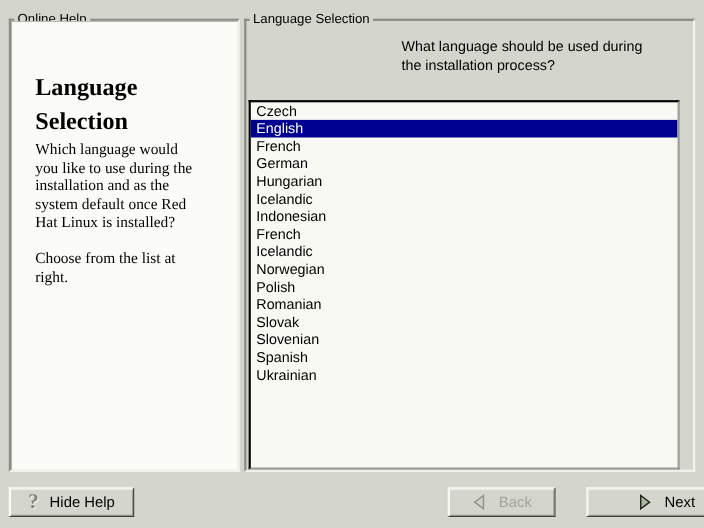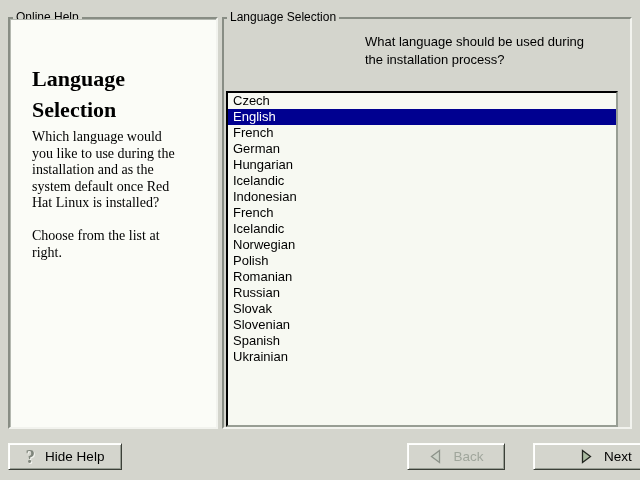--- a/index.html
+++ b/index.html
@@ -158,21 +158,20 @@
         <div class="list-row">French</div>
         <div class="list-row">German</div>
         <div class="list-row">Hungarian</div>
         <div class="list-row">Icelandic</div>
         <div class="list-row">Indonesian</div>
         <div class="list-row">French</div>
         <div class="list-row">Icelandic</div>
         <div class="list-row">Norwegian</div>
         <div class="list-row">Polish</div>
         <div class="list-row">Romanian</div>
-        <div class="list-row">Russian</div>
         <div class="list-row">Slovak</div>
         <div class="list-row">Slovenian</div>
         <div class="list-row">Spanish</div>
         <div class="list-row">Ukrainian</div>
       </div>
   </section>
 
   <button class="btn hide-help">
     <span class="qmark">?</span>
     <span>Hide Help</span>

